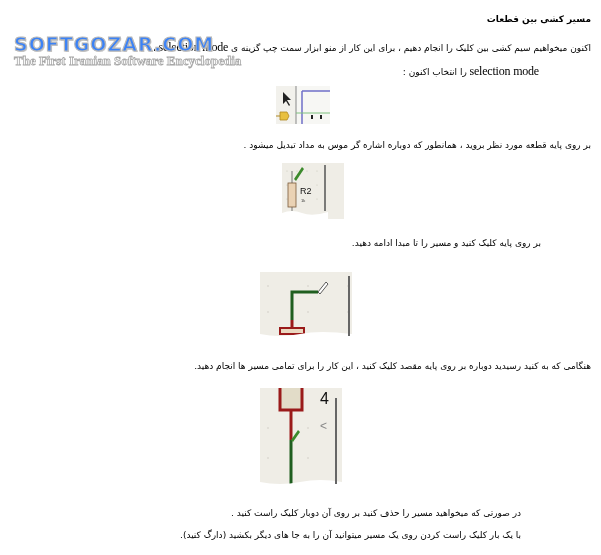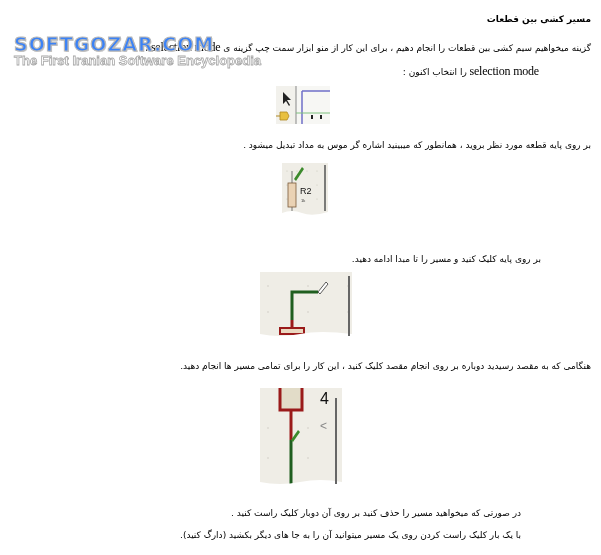--- a/index.html
+++ b/index.html
@@ -6,30 +6,30 @@
     body { width: 601px; height: 555px; position: relative; overflow: hidden;
            font-family: "DejaVu Sans", sans-serif; color: #000; }
     .line { position: absolute; right: 10px; direction: rtl; text-align: right;
             font-size: 9px; white-space: nowrap; letter-spacing: -0.2px; }
     .heading { font-weight: bold; }
     .latin { font-family: "Liberation Serif", serif; font-size: 12px; direction: ltr; unicode-bidi: embed; }
     .fig { position: absolute; background: #efede6; overflow: hidden; }
     .wm1 { position: absolute; left: 14px; top: 33px; font-family: "DejaVu Sans", sans-serif;
            font-size: 19px; font-weight: bold; color: #3b82f6; letter-spacing: 1px;
            -webkit-text-stroke: 1.2px #b8b8b8; text-shadow: 1px 1px 0 #ccc; }
-    .wm2 { position: absolute; left: 14px; top: 53px; font-family: Liberation Sans, sans-serif;
+    .wm2 { position: absolute; left: 14px; top: 53px; font-family: Liberation Serif, serif;
            font-size: 13px; font-weight: bold; color: #fff; -webkit-text-stroke: 0.8px #a8a8a8; }
   </style>
 </head>
 <body>
 
 <div class="line heading" style="top:14px;margin-left:44px;">مسیر کشی بین قطعات</div>
 
 <div class="line" style="top:40px;">
-  <span>گزینه میخواهیم سیم کشی بین قطعات را انجام دهیم ، برای این کار از منو ابزار سمت چپ گزینه ی</span>
+  <span>اکنون میخواهیم سیم کشی بین کلیک را انجام دهیم ، برای این کار از منو ابزار سمت چپ گزینه ی</span>
   <span class="latin">selection mode</span>
   <span>،</span>
 </div>
 
 <div class="line" style="top:64px; right:62px;">
   <span class="latin">selection mode</span>
   <span>را انتخاب اکنون :</span>
 </div>
 
 <div class="fig" style="left:276px; top:86px; width:54px; height:38px; background:#f7f7f4;">
@@ -40,23 +40,23 @@
     <path d="M4 26 L11 26 L13 30 L11 34 L4 34 Z" fill="#e8c040" stroke="#b08820" stroke-width="0.8"></path>
     <line x1="0" y1="30" x2="4" y2="30" stroke="#b08820"></line>
     <line x1="26" y1="5" x2="26" y2="38" stroke="#6f6fc8" stroke-width="1.5"></line>
     <line x1="26" y1="5" x2="54" y2="5" stroke="#6f6fc8" stroke-width="1.5"></line>
     <line x1="20" y1="27" x2="54" y2="27" stroke="#7ec07e" stroke-width="1"></line>
     <rect x="35" y="29" width="2" height="4" fill="#222"></rect>
     <rect x="44" y="29" width="2" height="4" fill="#222"></rect>
   </svg>
 </div>
 
-<div class="line" style="top:140px;">بر روی پایه قطعه مورد نظر بروید ، همانطور که میبینید اشاره گر موس به مداد تبدیل میشود .</div>
+<div class="line" style="top:140px;">بر روی پایه قطعه مورد نظر بروید ، همانطور که دوباره اشاره گر موس به مداد تبدیل میشود .</div>
 
-<div class="fig" style="left:282px; top:163px; width:46px; height:56px;">
+<div class="fig" style="left:282px; top:163px; width:62px; height:56px;">
   <svg width="46" height="56">
     <g fill="#c8c6bc">
       <circle cx="5" cy="8" r="0.6"></circle>
         <circle cx="15" cy="8" r="0.6"></circle>
         <circle cx="25" cy="8" r="0.6"></circle>
         <circle cx="35" cy="8" r="0.6"></circle>
       <circle cx="5" cy="22" r="0.6"></circle>
         <circle cx="35" cy="22" r="0.6"></circle>
       <circle cx="5" cy="36" r="0.6"></circle>
         <circle cx="35" cy="36" r="0.6"></circle>
@@ -64,42 +64,42 @@
     <line x1="10" y1="8" x2="10" y2="48" stroke="#555" stroke-width="0.8"></line>
     <rect x="6" y="20" width="8" height="24" fill="#ead2b4" stroke="#7a5a3a" stroke-width="0.8"></rect>
     <path d="M12 16 L20 4 L22 6 L14 18 Z" fill="#3c8a2c"></path>
     <text x="18" y="31" font-family="Liberation Sans, sans-serif" font-size="9" fill="#111">R2</text>
     <text x="19" y="39" font-family="Liberation Sans, sans-serif" font-size="4" fill="#333">1k</text>
     <path d="M0 50 Q10 46 20 50 T46 49 L46 56 L0 56 Z" fill="#ffffff"></path>
     <line x1="43" y1="2" x2="43" y2="48" stroke="#555" stroke-width="1.5"></line>
   </svg>
 </div>
 
-<div class="line" style="top:238px; right:60px;margin-top:16px;">بر روی پایه کلیک کنید و مسیر را تا مبدا ادامه دهید.</div>
+<div class="line" style="top:238px; right:60px;">بر روی پایه کلیک کنید و مسیر را تا مبدا ادامه دهید.</div>
 
 <div class="fig" style="left:260px; top:272px; width:92px; height:70px;">
   <svg width="92" height="70">
     <g fill="#c8c6bc">
       <circle cx="8" cy="14" r="0.7"></circle>
         <circle cx="48" cy="14" r="0.7"></circle>
         <circle cx="88" cy="14" r="0.7"></circle>
       <circle cx="8" cy="40" r="0.7"></circle>
         <circle cx="48" cy="40" r="0.7"></circle>
         <circle cx="88" cy="40" r="0.7"></circle>
     </g>
     <polyline points="32,48 32,20 58,20" fill="none" stroke="#1f5e1f" stroke-width="3"></polyline>
     <line x1="32" y1="48" x2="32" y2="58" stroke="#9a1a1a" stroke-width="3"></line>
     <rect x="20" y="56" width="24" height="6" fill="#ead8c0" stroke="#9a1a1a" stroke-width="2"></rect>
     <path d="M58 20 L66 10 L68 12 L60 22 Z" fill="#fff" stroke="#333" stroke-width="0.8"></path>
     <path d="M0 62 Q20 66 40 62 T92 62 L92 70 L0 70 Z" fill="#ffffff"></path>
     <line x1="89" y1="4" x2="89" y2="64" stroke="#666" stroke-width="2"></line>
   </svg>
 </div>
 
-<div class="line" style="top:361px;">هنگامی که به مقصد رسیدید دوباره بر روی انجام مقصد کلیک کنید ، این کار را برای تمامی مسیر ها انجام دهید.</div>
+<div class="line" style="top:361px;">هنگامی که به کنید رسیدید دوباره بر روی پایه مقصد کلیک کنید ، این کار را برای تمامی مسیر ها انجام دهید.</div>
 
 <div class="fig" style="left:260px; top:388px; width:82px; height:102px;">
   <svg width="82" height="102">
     <g fill="#c8c6bc">
       <circle cx="8" cy="40" r="0.7"></circle>
         <circle cx="48" cy="40" r="0.7"></circle>
       <circle cx="8" cy="70" r="0.7"></circle>
         <circle cx="48" cy="70" r="0.7"></circle>
     </g>
     <rect x="20" y="0" width="22" height="22" fill="#e2dcc8"></rect>

